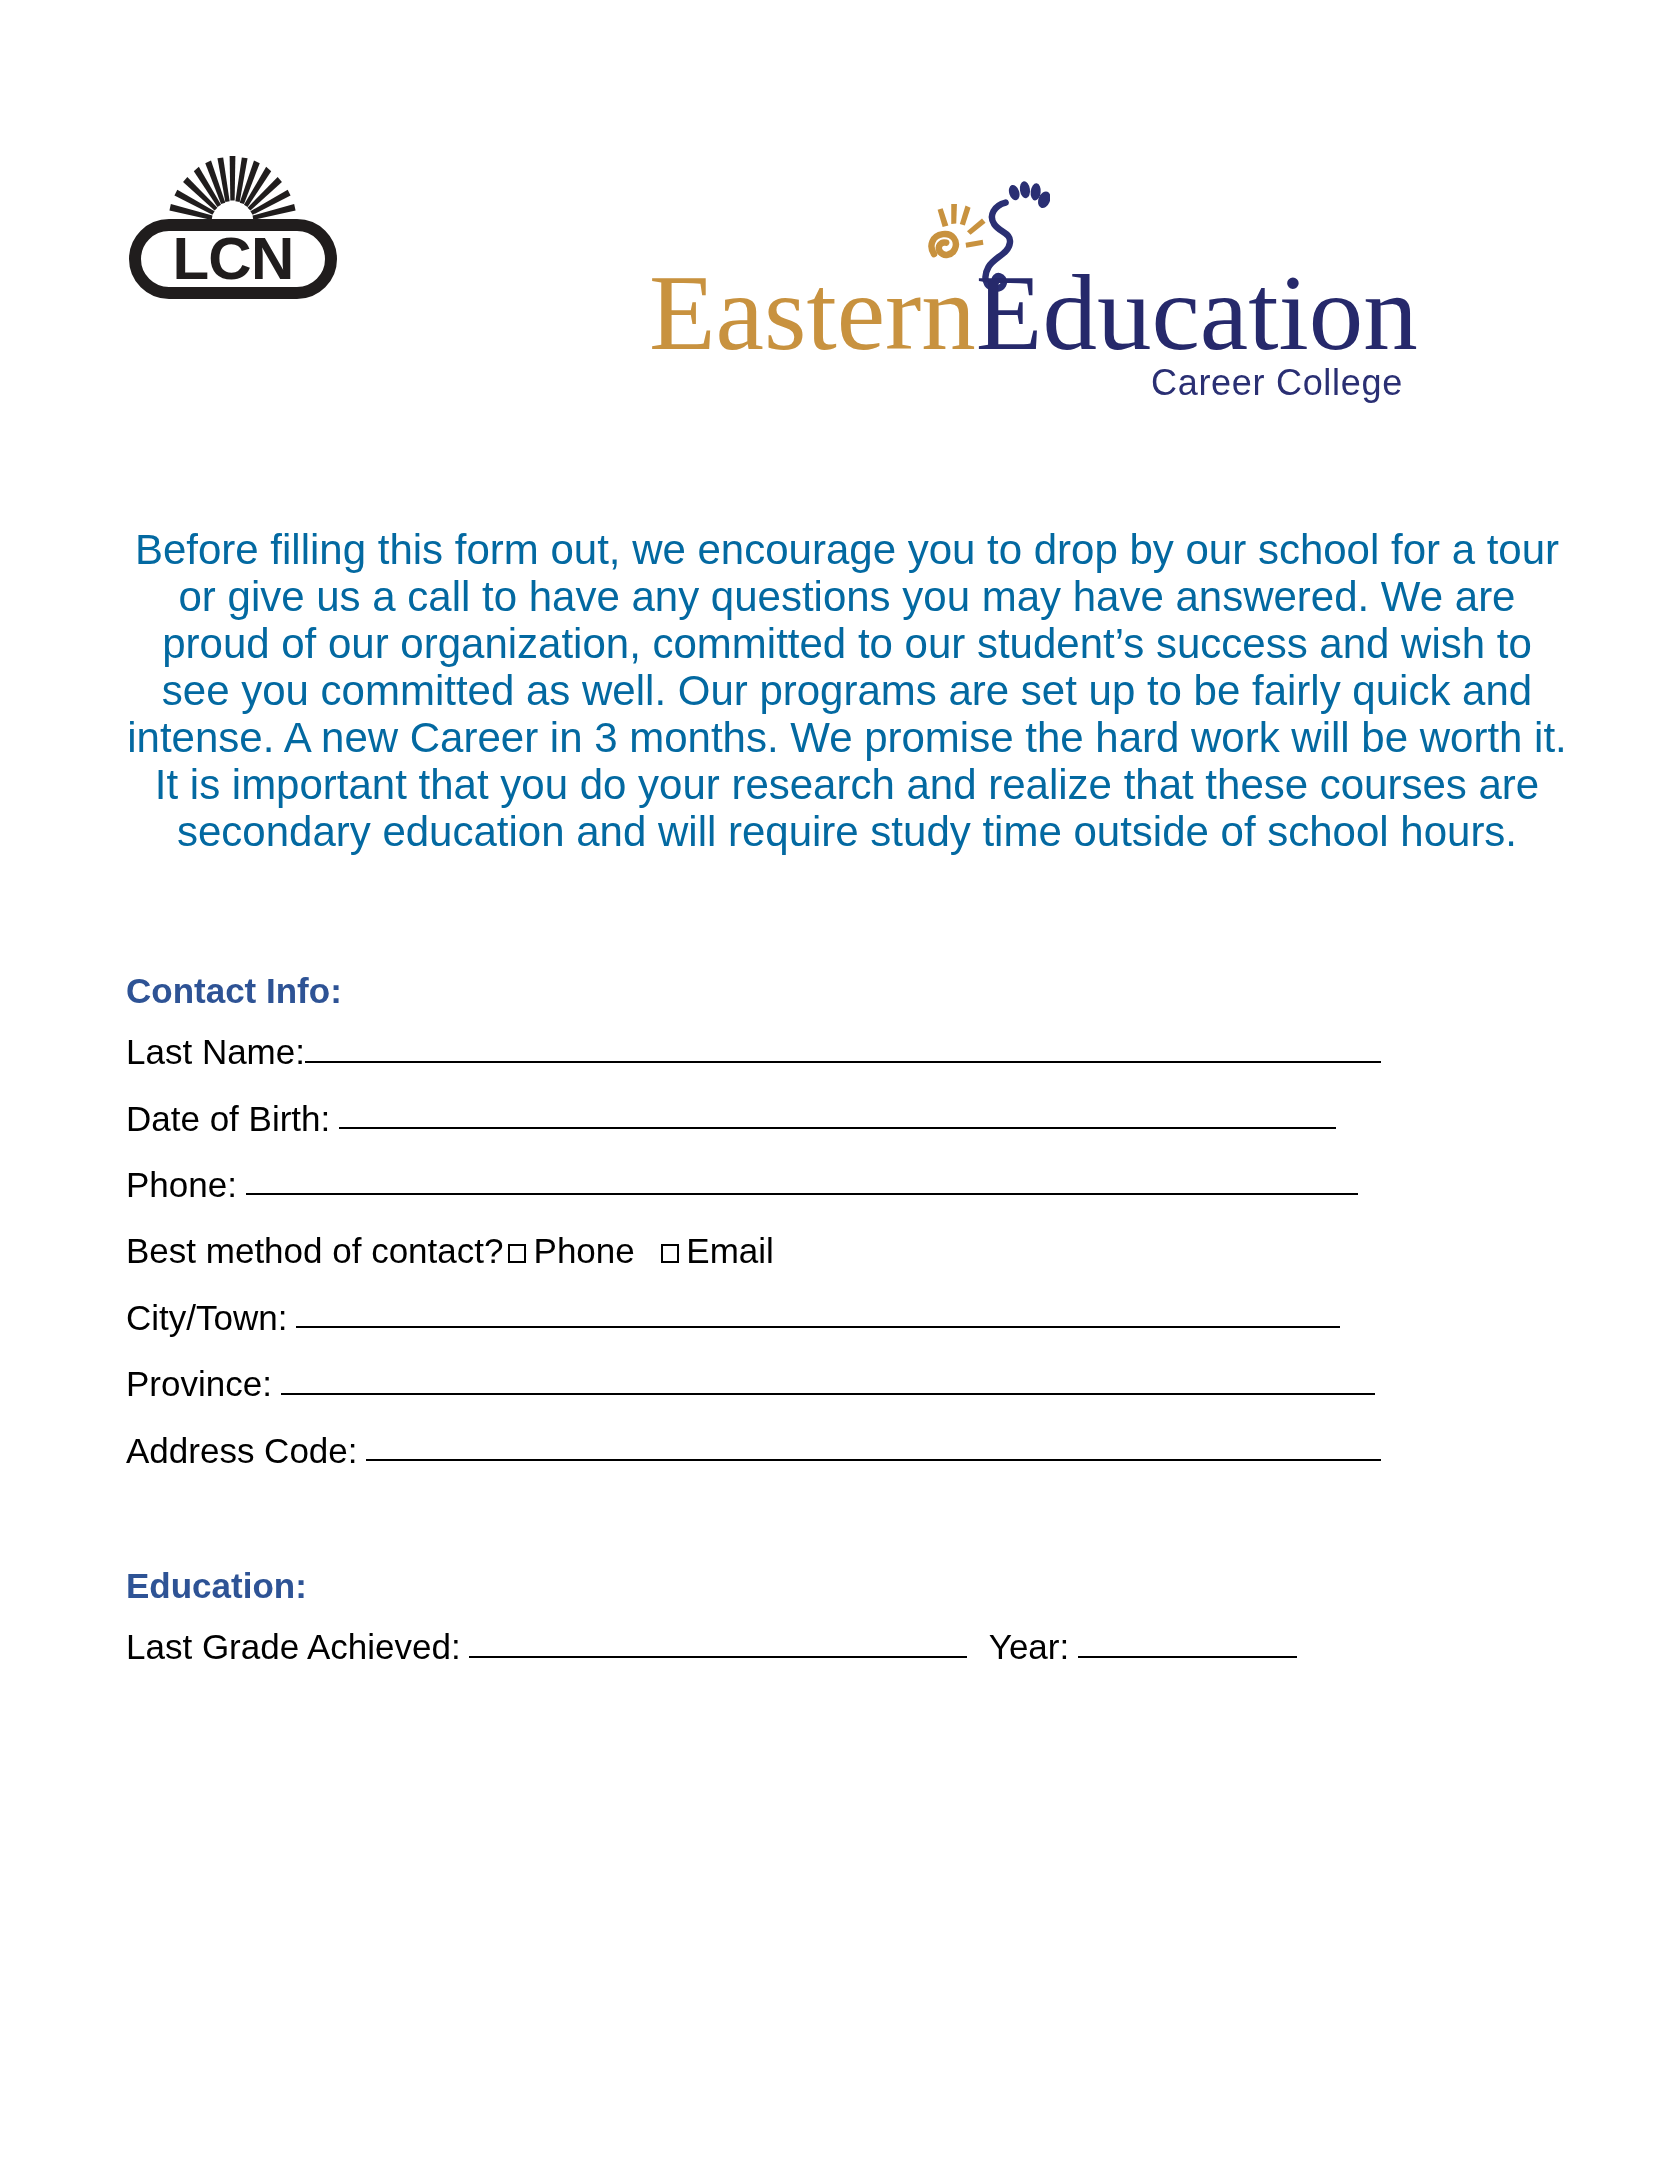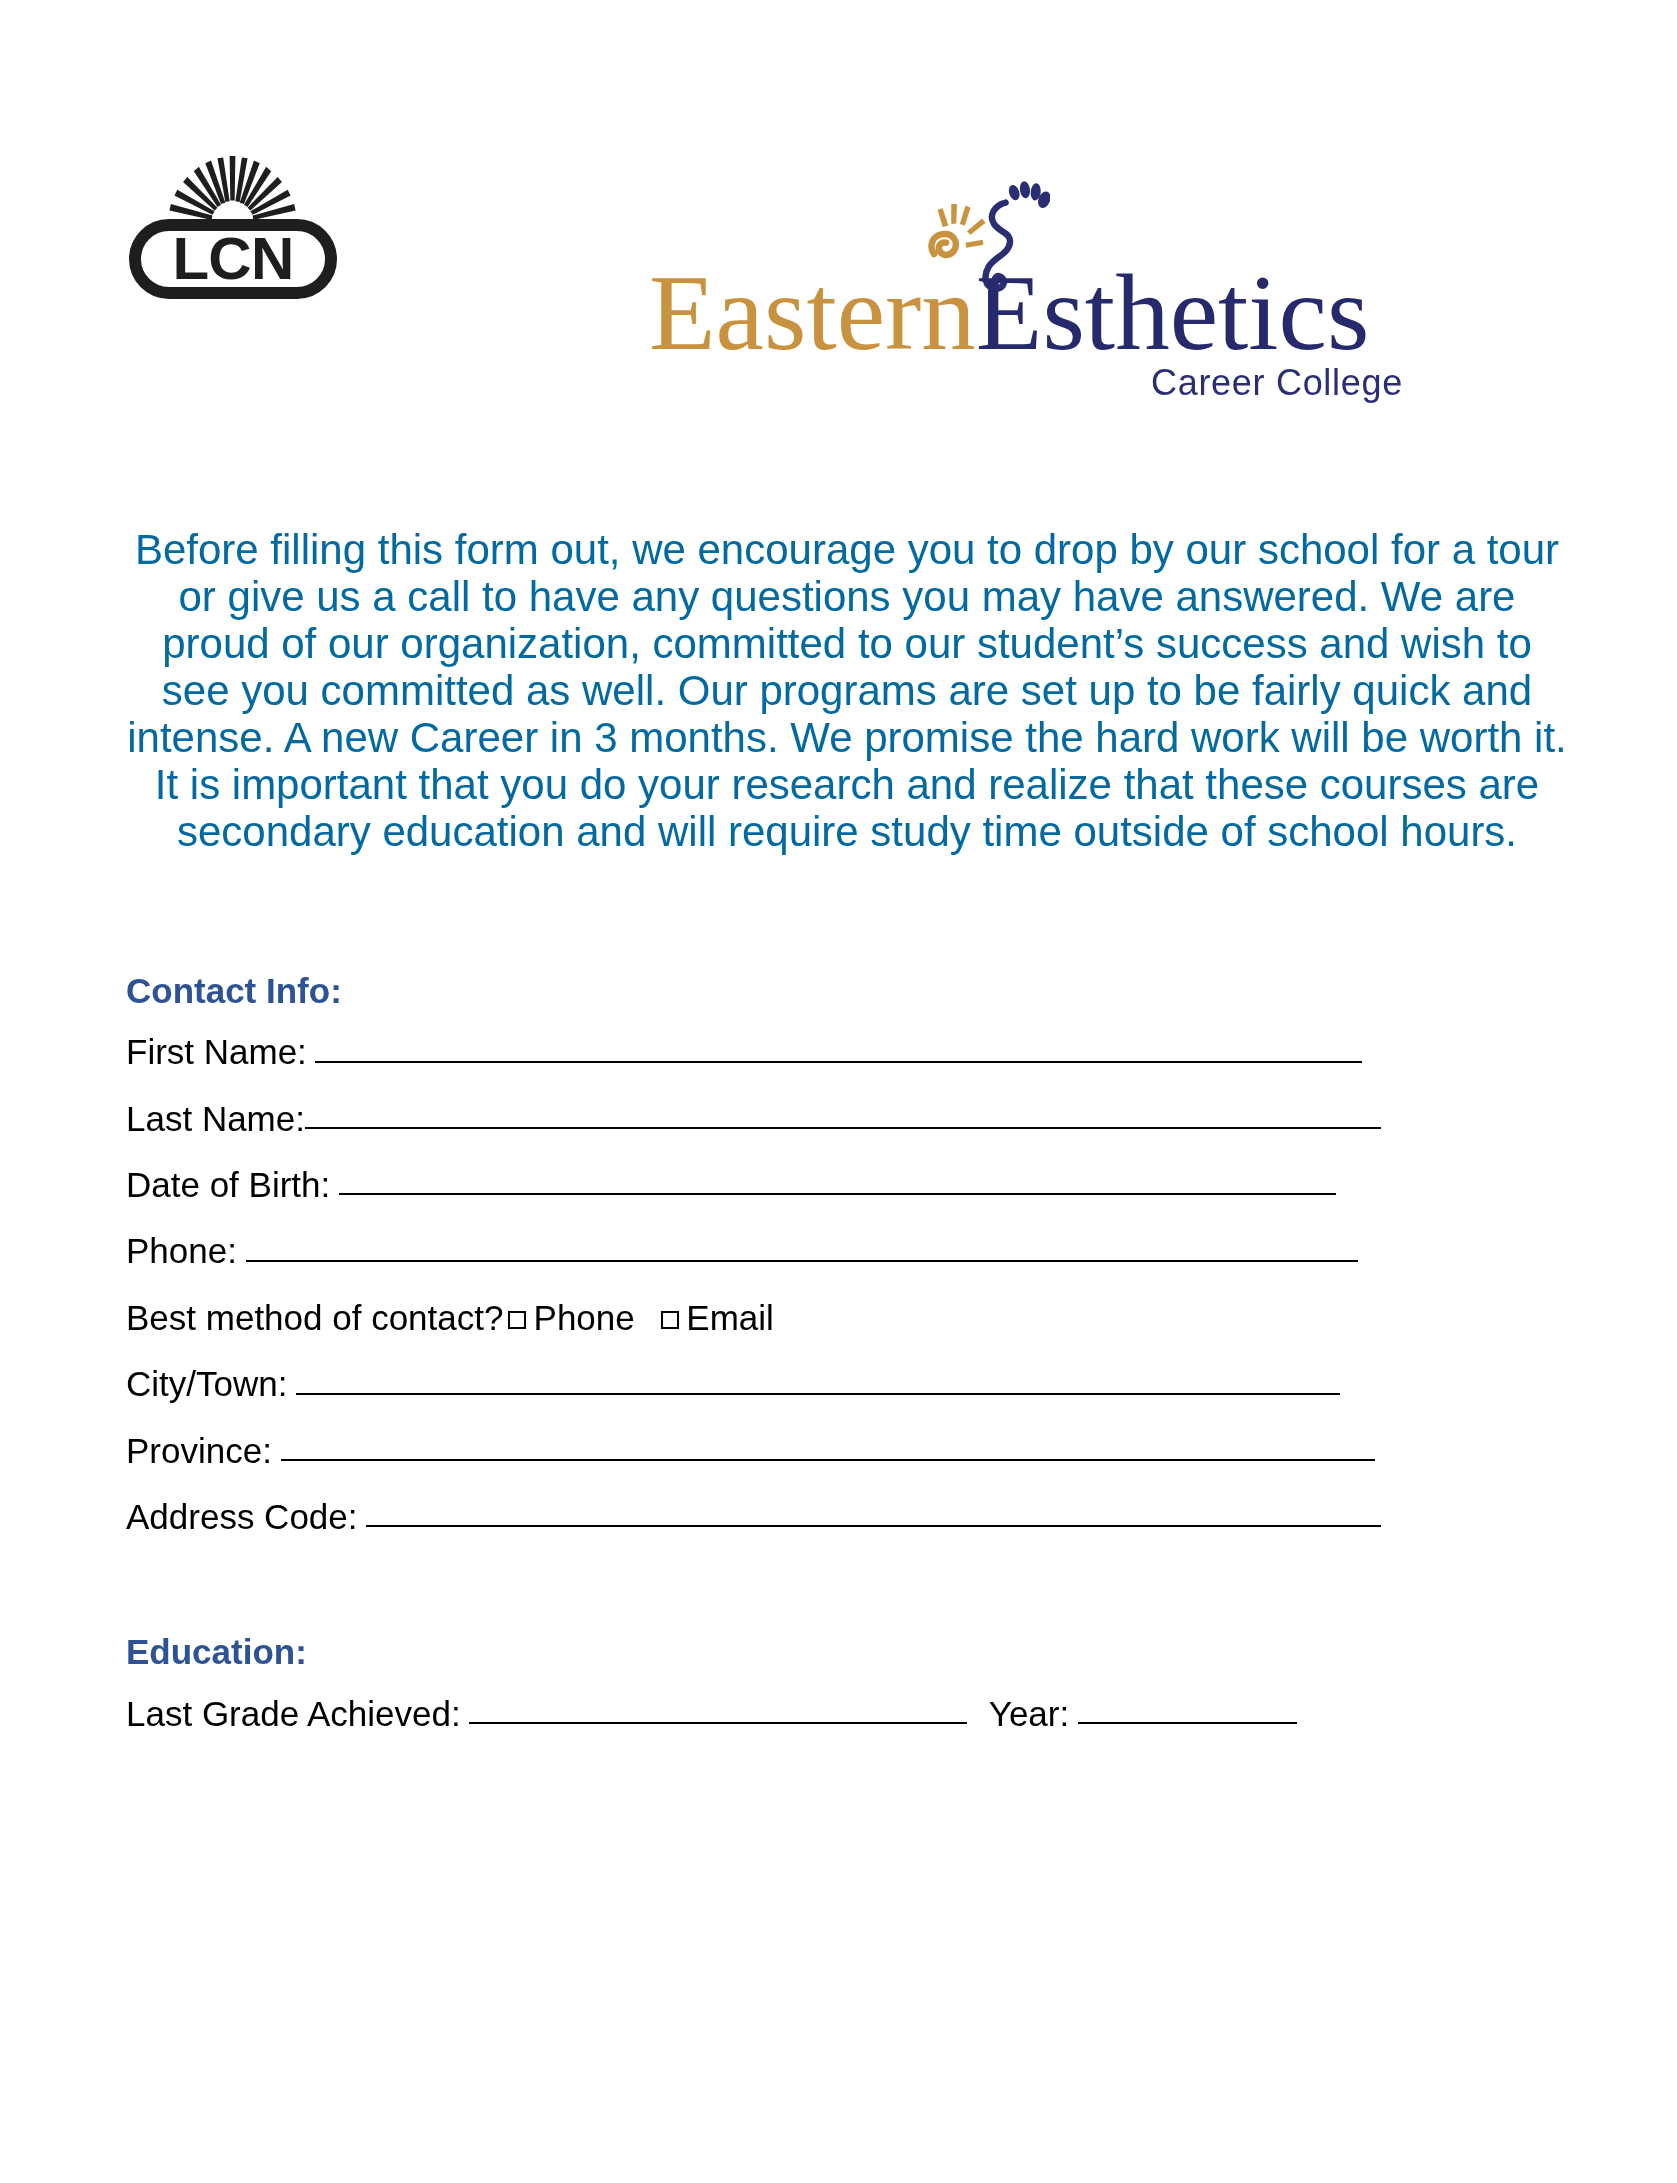--- a/index.html
+++ b/index.html
@@ -221,34 +221,31 @@
         <g fill="none" stroke="#2a2f73" stroke-width="9" stroke-linecap="round">
           <path d="M128,40 C112,44 104,58 112,70 C120,82 136,82 134,96 C132,112 112,116 104,130 C96,144 100,158 112,160 C124,162 130,150 122,144 C116,140 110,146 114,152"></path>
         </g>
         <g fill="#2a2f73">
           <ellipse cx="140" cy="26" rx="7" ry="11" transform="rotate(-18 140 26)"></ellipse>
           <ellipse cx="155" cy="22" rx="7" ry="12" transform="rotate(-8 155 22)"></ellipse>
           <ellipse cx="170" cy="25" rx="7" ry="12" transform="rotate(6 170 25)"></ellipse>
           <ellipse cx="182" cy="36" rx="8" ry="12" transform="rotate(22 182 36)"></ellipse>
         </g>
       </svg>
-      <div class="ee-wordmark"><span class="ee-eastern">Eastern</span><span class="ee-esthetics">Esthetics</span></div>
+      <div class="ee-wordmark"><span class="ee-eastern">Eastern</span><span class="ee-esthetics">Education</span></div>
       <div class="ee-sub">Career College</div>
     </div>
   </div>
 
   <p class="intro">Before filling this form out, we encourage you to drop by our school for a tour or give us a call to have any questions you may have answered. We are proud of our organization, committed to our student’s success and wish to see you committed as well.  Our programs are set up to be fairly quick and intense.  A new Career in 3 months.  We promise the hard work will be worth it.  It is important that you do your research and realize that these courses are secondary education and will require study time outside of school hours.</p>
 
   <div class="form">
 
     <h2 class="section-heading">Contact Info:</h2>
 
-    <div class="field-row">
-      <span class="field-label">First Name:</span><span class="gap-sm"></span><span class="field-rule" style="width:1047px;"></span>
-    </div>
 
     <div class="field-row">
       <span class="field-label">Last Name:</span><span class="field-rule" style="width:1076px;"></span>
     </div>
 
 
     <div class="field-row">
       <span class="field-label">Date of Birth:</span><span class="gap-sm"></span><span class="field-rule" style="width:997px;"></span>
     </div>
 

